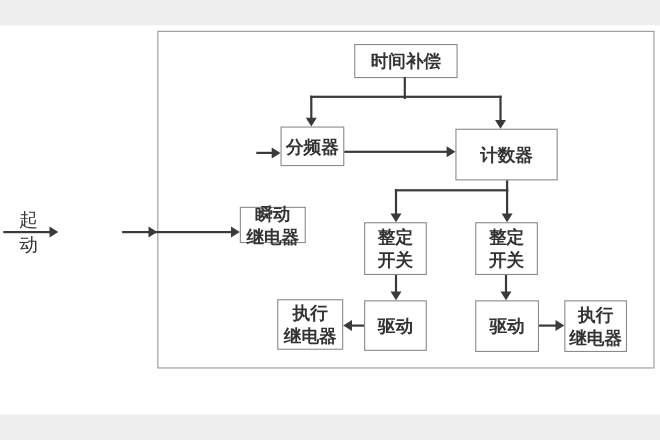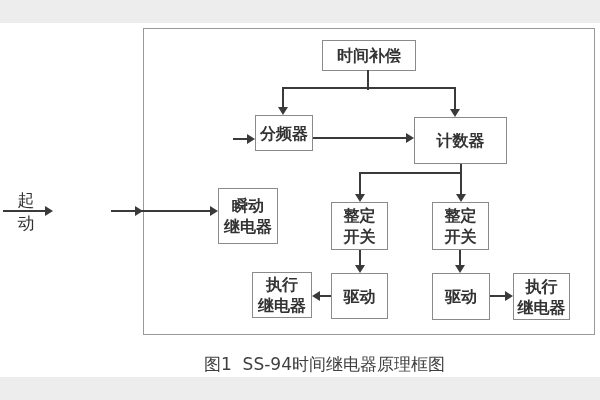--- a/index.html
+++ b/index.html
@@ -79,21 +79,21 @@
   <div class="band band-bottom"></div>
 
   <div class="frame"></div>
 
   <div class="start-label">起
 动</div>
 
   <div class="box" style="left:322px;top:40px;width:94px;height:31px;">时间补偿</div>
   <div class="box" style="left:255px;top:115px;width:58px;height:36px;">分频器</div>
   <div class="box" style="left:414px;top:117px;width:93px;height:47px;">计数器</div>
-  <div class="box" style="left:218px;top:188px;width:60px;height:56px;">瞬动
+  <div class="box" style="left:218px;top:188px;width:60px;height:33px;">瞬动
 继电器</div>
   <div class="box" style="left:331px;top:202px;width:57px;height:48px;">整定
 开关</div>
   <div class="box" style="left:432px;top:202px;width:57px;height:48px;">整定
 开关</div>
   <div class="box" style="left:331px;top:273px;width:57px;height:46px;">驱动</div>
   <div class="box" style="left:432px;top:273px;width:58px;height:47px;">驱动</div>
   <div class="box" style="left:252px;top:272px;width:60px;height:46px;">执行
 继电器</div>
   <div class="box" style="left:513px;top:273px;width:57px;height:47px;">执行
@@ -130,15 +130,14 @@
   <div class="arr-d" style="left:355px;top:265px;"></div>
   <div class="vline" style="left:459px;top:250px;height:16px;"></div>
   <div class="arr-d" style="left:455px;top:265px;"></div>
 
   <div class="hline" style="left:318px;top:295px;width:13px;"></div>
   <div class="arr-l" style="left:312px;top:291px;"></div>
 
   <div class="hline" style="left:490px;top:295px;width:16px;"></div>
   <div class="arr-r" style="left:505px;top:291px;"></div>
 
-  <div class="caption">图1  SS-94时间继电器原理框图</div>
 
 </div>
 
 </body></html>

